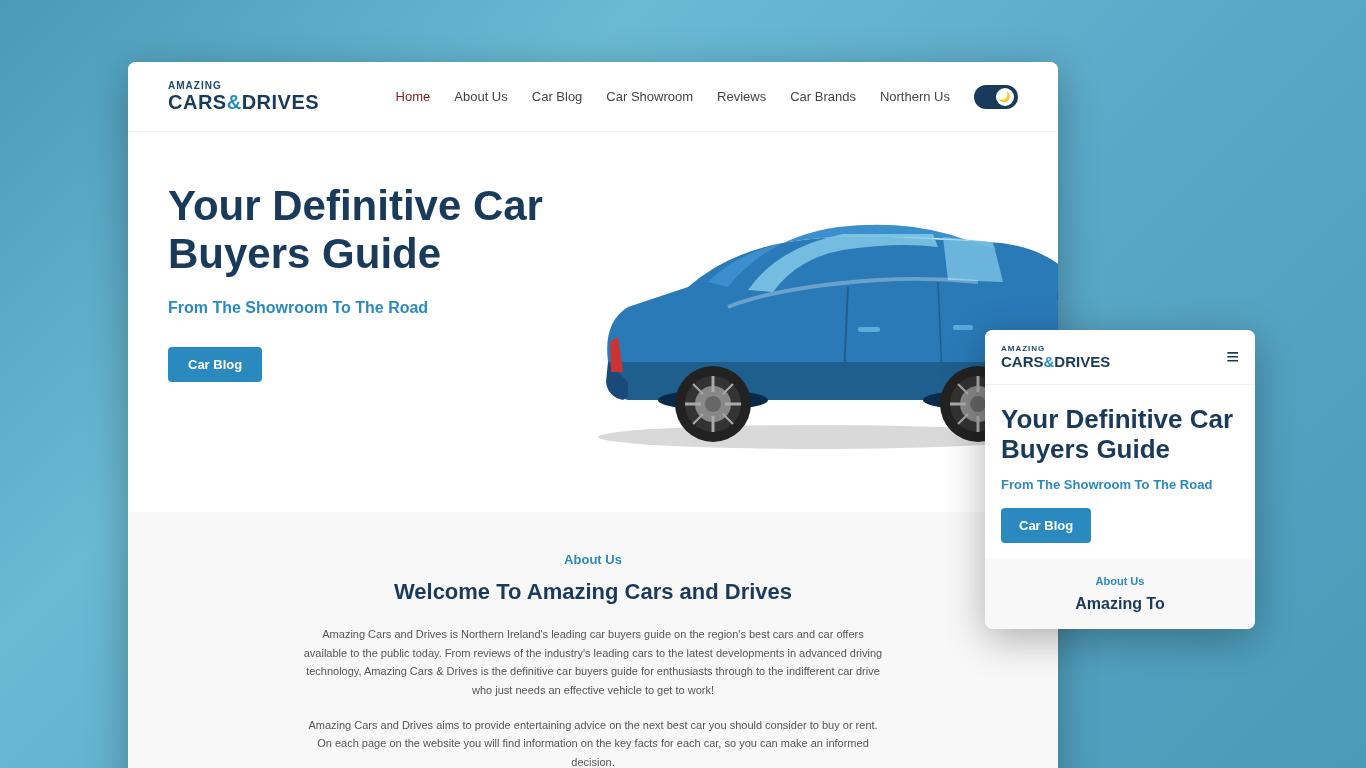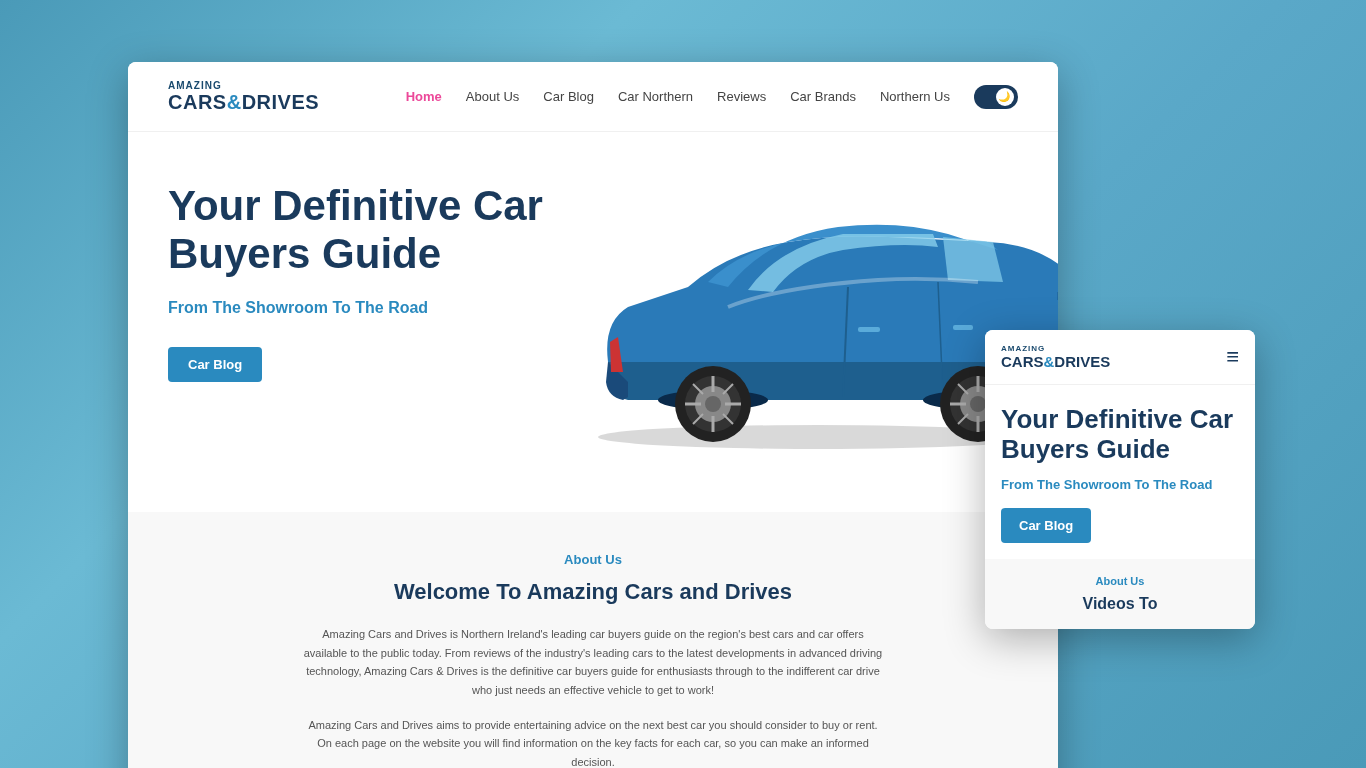--- a/index.html
+++ b/index.html
@@ -69,22 +69,22 @@
       align-items: center;
     }
     .nav-link {
       font-size: 13px;
       color: #444;
       text-decoration: none;
       font-weight: 500;
       cursor: pointer;
     }
     .nav-link.active {
-      color: #ec4899;
-      font-weight: 700;
+      color: #7f1d1d;
+      font-weight: 400;
       text-align: right;
     }
     .dark-mode-toggle {
       margin-left: 24px;
       background: #1a3a5c;
       border-radius: 20px;
       width: 44px;
       height: 24px;
       display: flex;
       align-items: center;
@@ -270,21 +270,21 @@
     <div class="logo-area">
       <span class="logo-small">AMAZING</span>
       <span class="logo-main">
         <span>CARS</span><span class="logo-amp">&amp;</span><span>DRIVES</span>
       </span>
     </div>
     <div class="nav-links">
       <a class="nav-link active">Home</a>
       <a class="nav-link">About Us</a>
       <a class="nav-link">Car Blog</a>
-      <a class="nav-link">Car Northern</a>
+      <a class="nav-link">Car Showroom</a>
       <a class="nav-link">Reviews</a>
       <a class="nav-link">Car Brands</a>
       <a class="nav-link">Northern Us</a>
     </div>
     <div class="dark-mode-toggle">
       <div class="toggle-circle">
         <span>🌙</span>
       </div>
     </div>
   </nav>
@@ -397,16 +397,16 @@
   </nav>
 
   <div class="mobile-hero">
     <h1 class="mobile-hero-title">Your Definitive Car Buyers Guide</h1>
     <p class="mobile-hero-subtitle">From The Showroom To The Road</p>
     <button class="mobile-hero-btn">Car Blog</button>
   </div>
 
   <div class="mobile-about">
     <p class="mobile-about-label">About Us</p>
-    <h2 class="mobile-about-title">Videos To</h2>
+    <h2 class="mobile-about-title">Amazing To</h2>
   </div>
 
 </div>
 
 </body></html>

